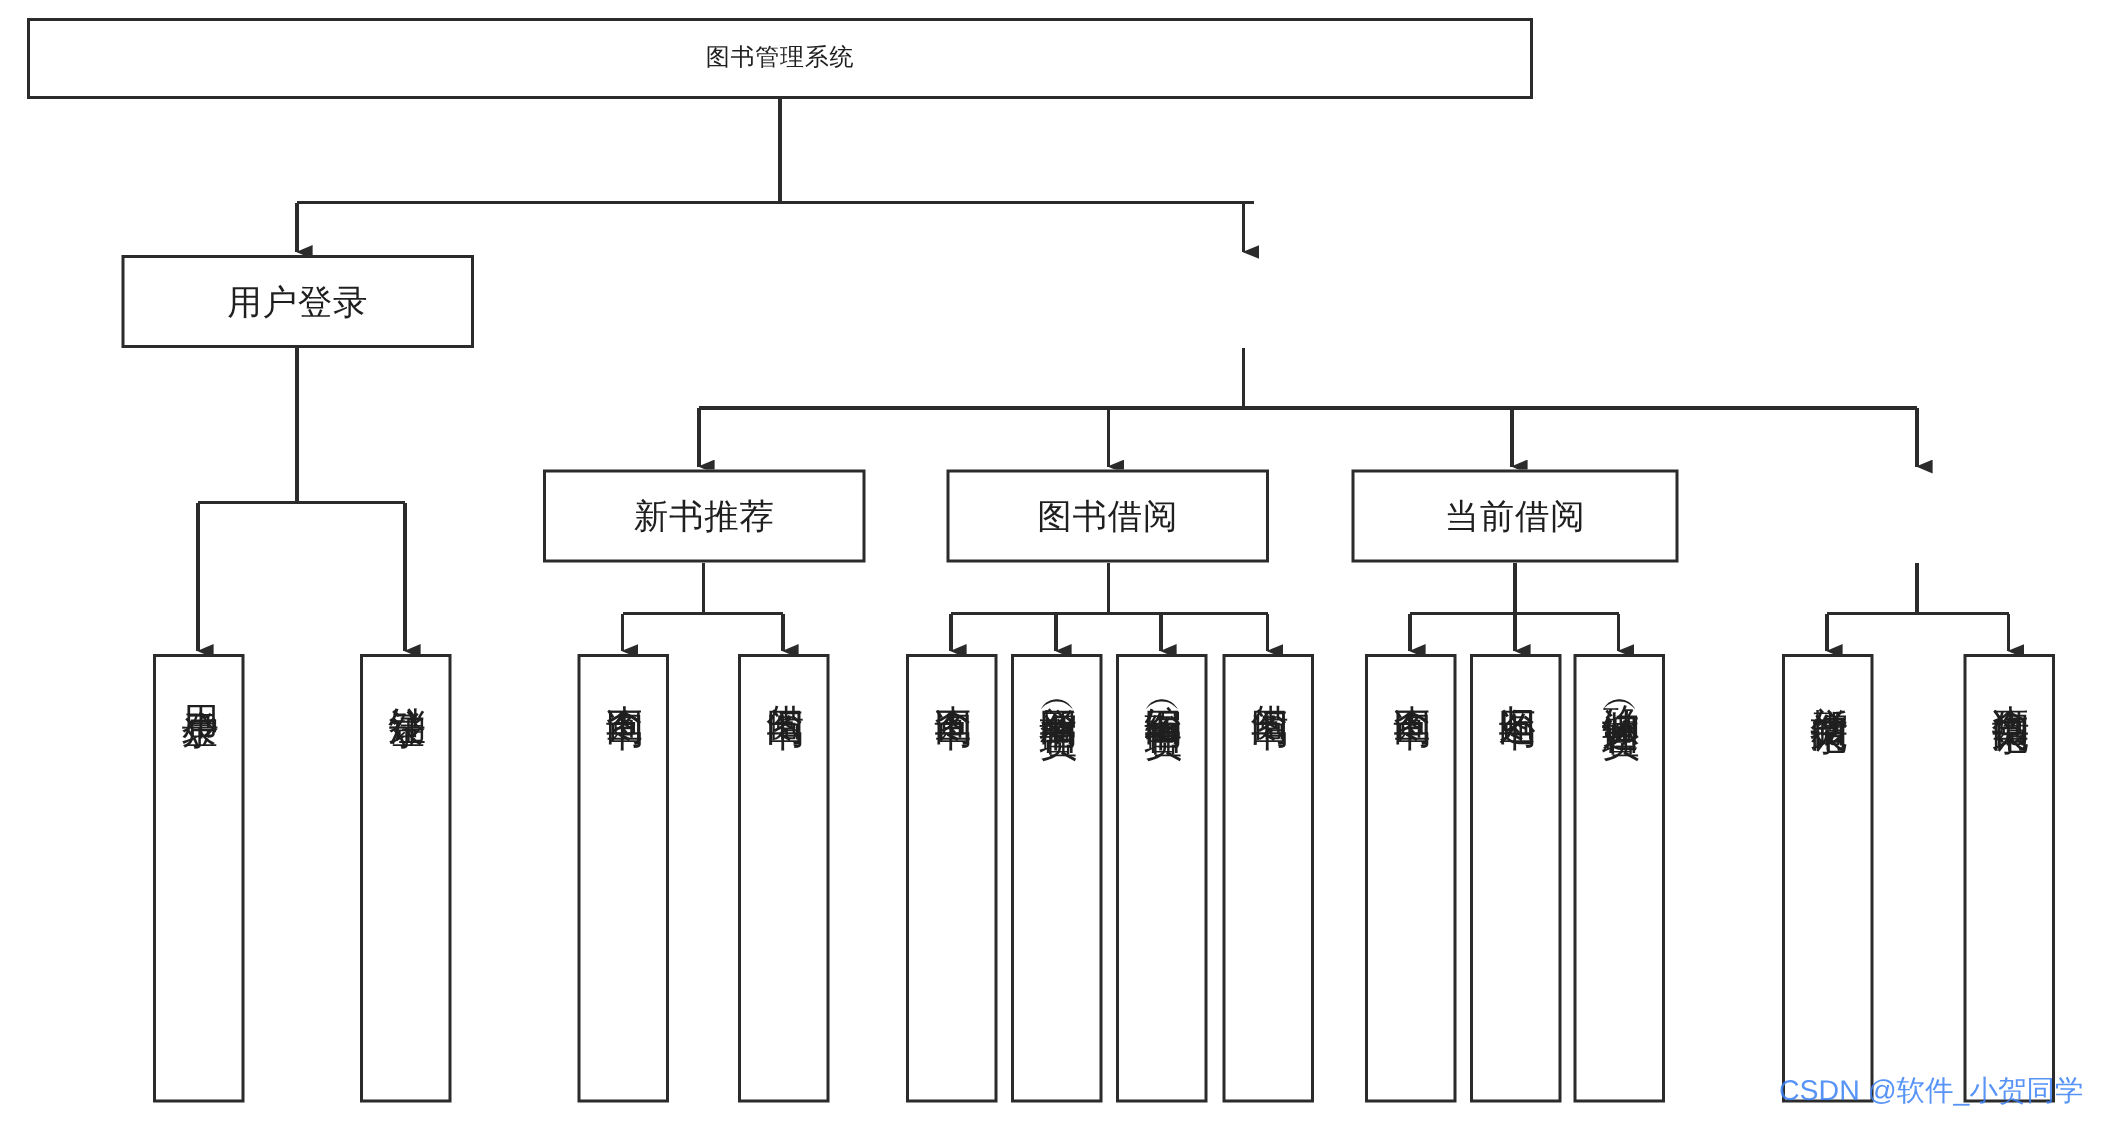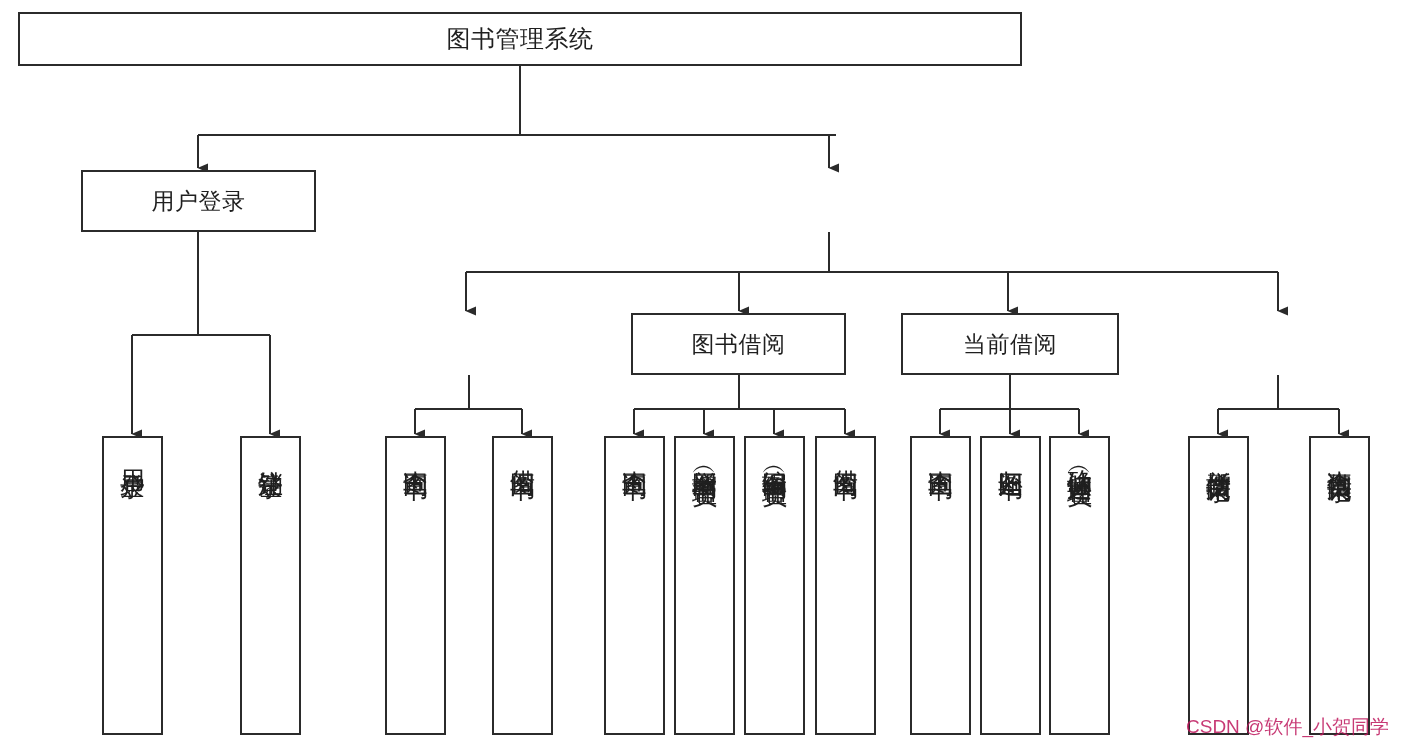--- a/index.html
+++ b/index.html
@@ -36,40 +36,40 @@
     text-align:center;
     color:#1f1f1f;
     letter-spacing:0.5px;
     white-space:nowrap;
   }
   .node.h .lbl{
     font-size:23px;
     line-height:1;
   }
   .node.root .lbl{
-    font-size:24px;
+    font-size:16px;
   }
   .node.v{
     align-items:flex-start;
     padding-top:12px;
   }
   .node.v .lbl{
     writing-mode:vertical-rl;
     text-orientation:upright;
     font-size:25px;
     line-height:1.08;
     letter-spacing:2px;
     white-space:nowrap;
   }
   .watermark{
     position:absolute;
     left:1186px;
     top:714px;
     font-size:19px;
-    color:#be185d;
+    color:#3b82f6;
     opacity:.85;
     white-space:nowrap;
     z-index:6;
     font-family:"Liberation Sans","DejaVu Sans",sans-serif;
   }
 </style>
 </head>
 <body>
 
 <div id="canvas">
@@ -125,20 +125,23 @@
   </svg>
 
   <div class="node root h" style="left:18px;top:12px;width:1004px;height:54px;">
     <span class="lbl">图书管理系统</span>
   </div>
 
   <div class="node h" style="left:81px;top:170px;width:235px;height:62px;">
     <span class="lbl">用户登录</span>
   </div>
 
+  <div class="node h" style="left:362px;top:313px;width:215px;height:62px;">
+    <span class="lbl">新书推荐</span>
+  </div>
   <div class="node h" style="left:631px;top:313px;width:215px;height:62px;">
     <span class="lbl">图书借阅</span>
   </div>
   <div class="node h" style="left:901px;top:313px;width:218px;height:62px;">
     <span class="lbl">当前借阅</span>
   </div>
 
   <div class="node v" style="left:102px;top:436px;width:61px;height:299px;">
     <span class="lbl">用户登录</span>
   </div>

